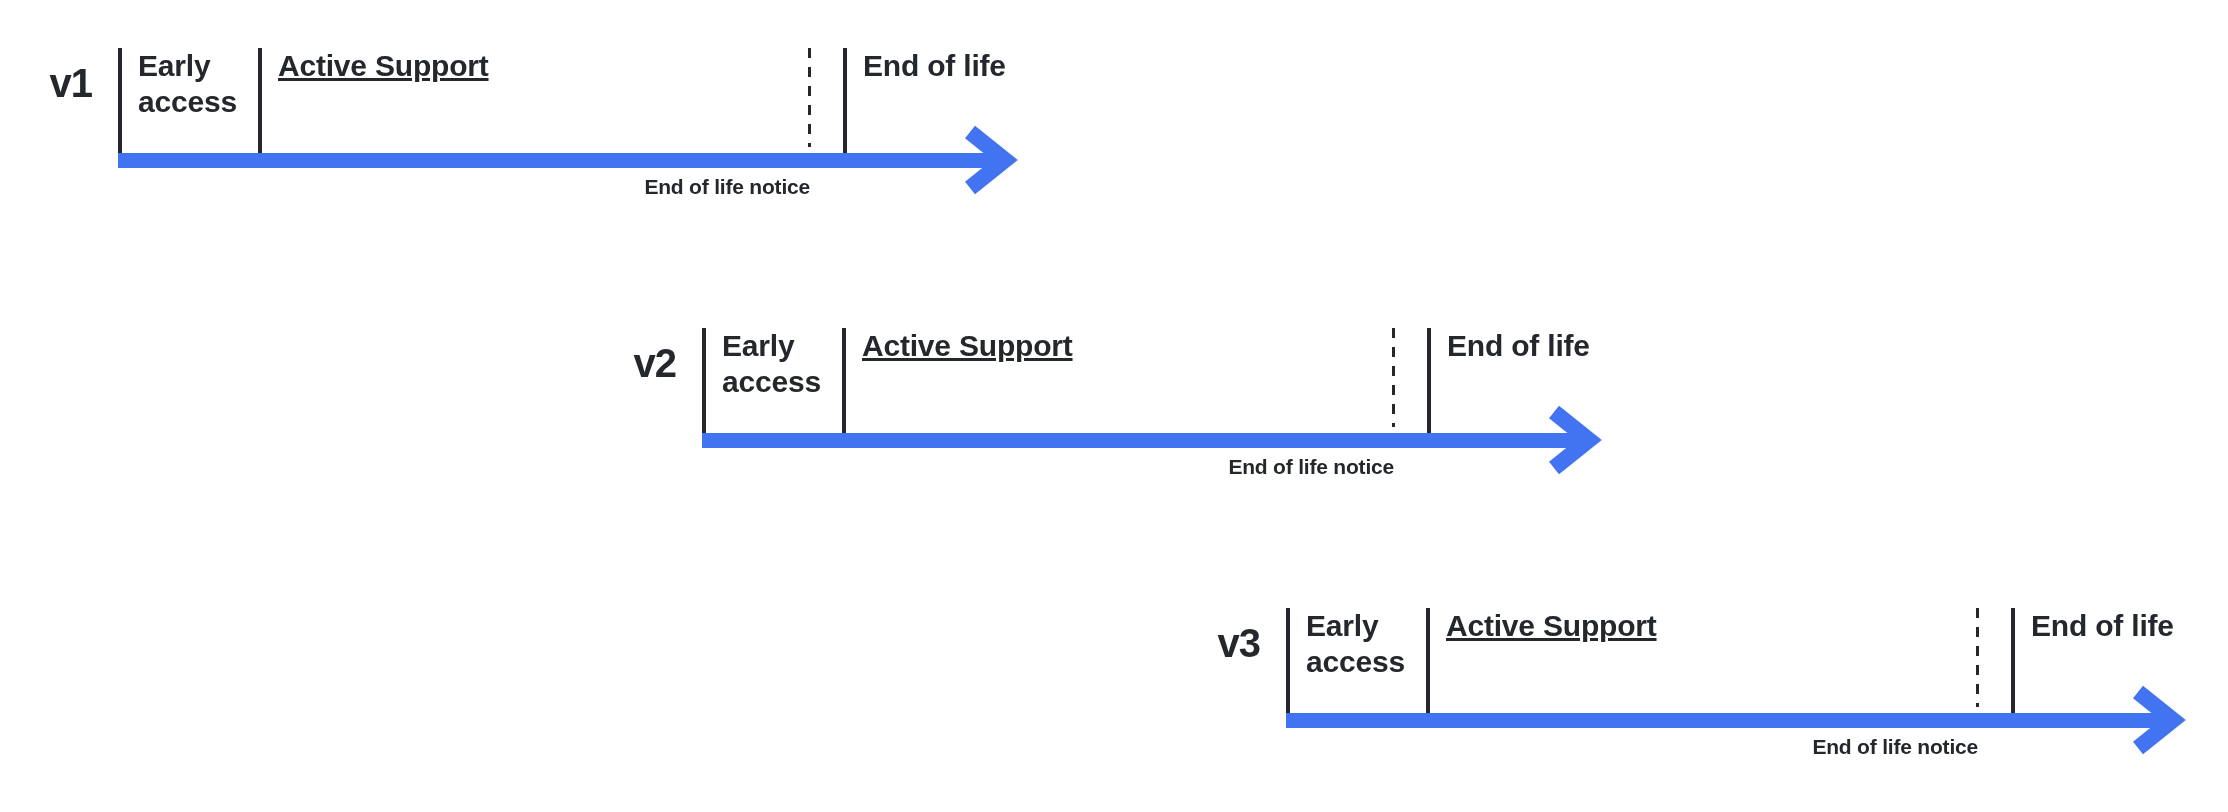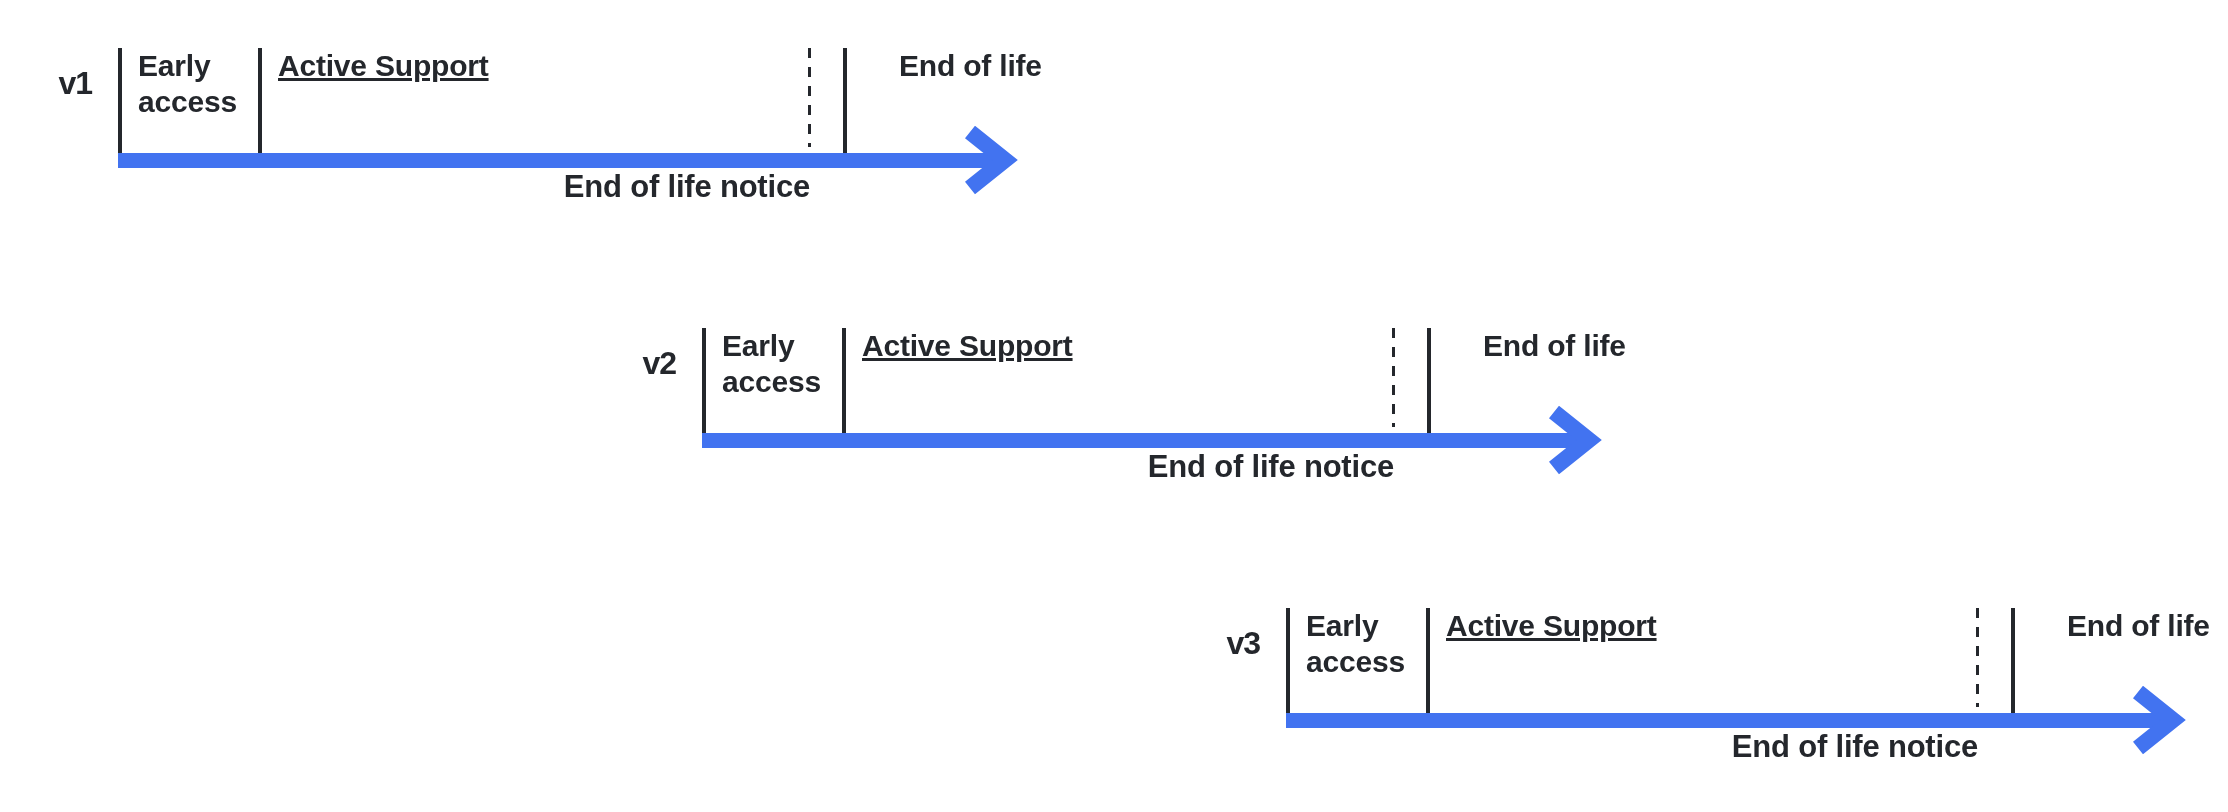--- a/index.html
+++ b/index.html
@@ -12,21 +12,21 @@
   body{font-family:"Liberation Sans",sans-serif;font-weight:700;color:var(--ink);}
   .canvas{position:relative;width:2228px;height:812px;background:var(--bg);overflow:hidden;}
 
   .row{position:absolute;width:1010px;height:190px;}
   .row-v1{left:18px;top:40px;}
   .row-v2{left:602px;top:320px;}
   .row-v3{left:1186px;top:600px;}
 
   .version{
     position:absolute;left:0;top:20px;width:74px;
-    text-align:right;font-size:32px;line-height:47px;
+    text-align:right;font-size:40px;line-height:47px;
     letter-spacing:-1px;color:var(--ink);
   }
 
   .tick{position:absolute;top:8px;}
   .tick-solid{width:4px;height:105px;background:var(--ink);}
   .tick-dashed{
     width:3px;height:99px;
     background:repeating-linear-gradient(180deg,var(--ink) 0 10px,transparent 10px 19px);
   }
   .t-early{left:100px;}
@@ -34,25 +34,25 @@
   .t-notice{left:790px;}
   .t-eol{left:825px;}
 
   .label{
     position:absolute;top:8px;
     font-size:30px;line-height:36px;letter-spacing:-0.2px;
     color:var(--ink);white-space:normal;
   }
   .label-early{left:120px;width:106px;}
   .label-active{left:260px;white-space:nowrap;text-decoration:underline;}
-  .label-eol{left:845px;white-space:nowrap;margin-left:36px;}
+  .label-eol{left:845px;white-space:nowrap;}
   .label-notice{
     position:absolute;top:129px;right:218px;left:auto;
     text-align:right;white-space:nowrap;
-    font-size:31px;line-height:36px;letter-spacing:-0.2px;color:var(--ink);
+    font-size:21px;line-height:36px;letter-spacing:-0.2px;color:var(--ink);
   }
 
   .bar{position:absolute;left:100px;top:113px;width:880px;height:15px;background:var(--blue);}
   .arrowhead{position:absolute;left:943px;top:82px;}
   .arrowhead polyline{fill:none;stroke:var(--blue);stroke-width:16;stroke-linejoin:miter;}
 </style>
 </head>
 <body>
 
 <div class="canvas">

